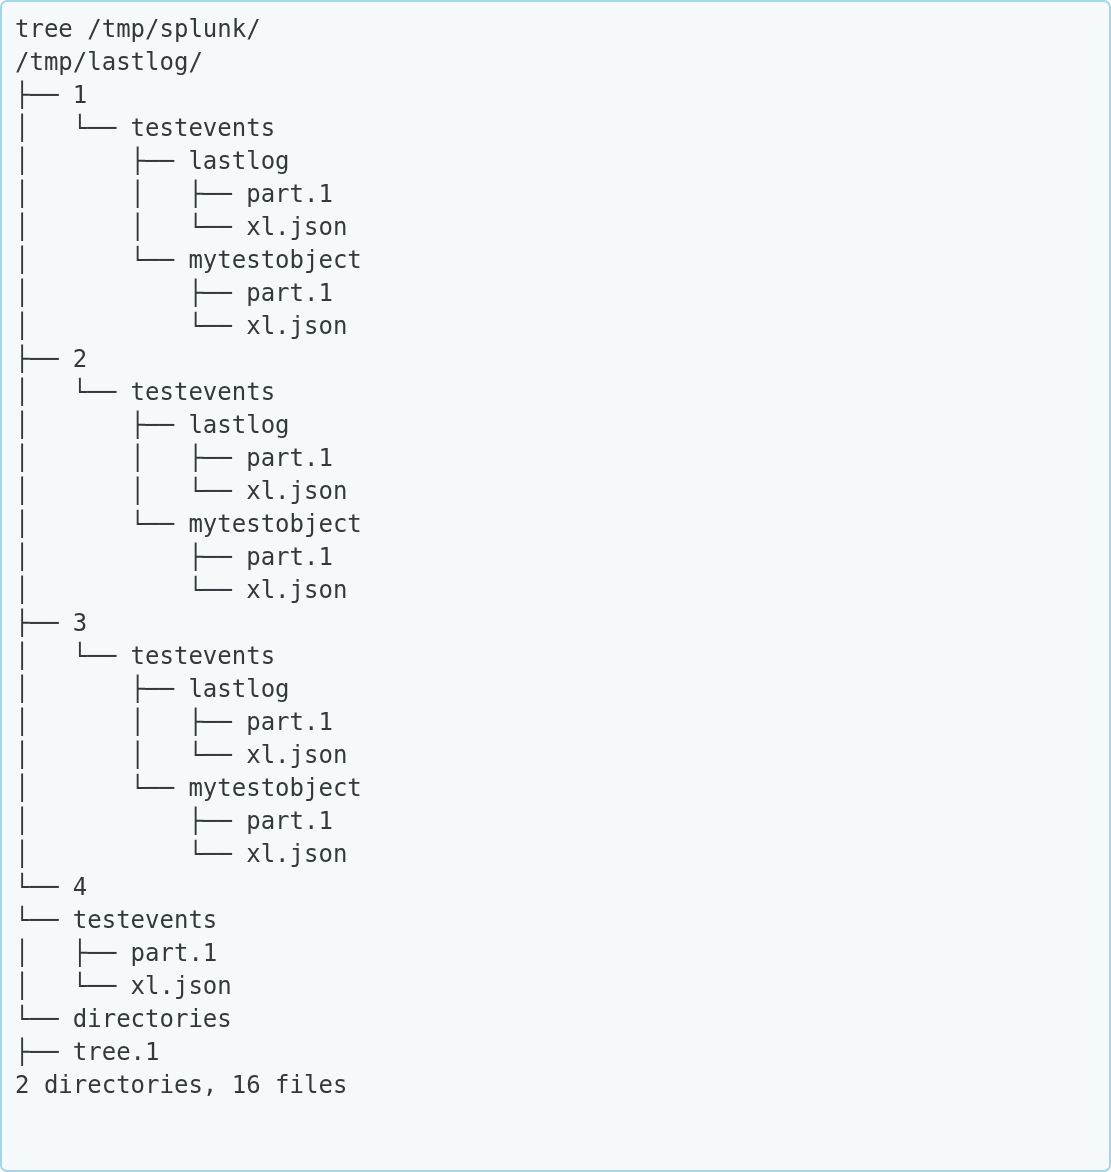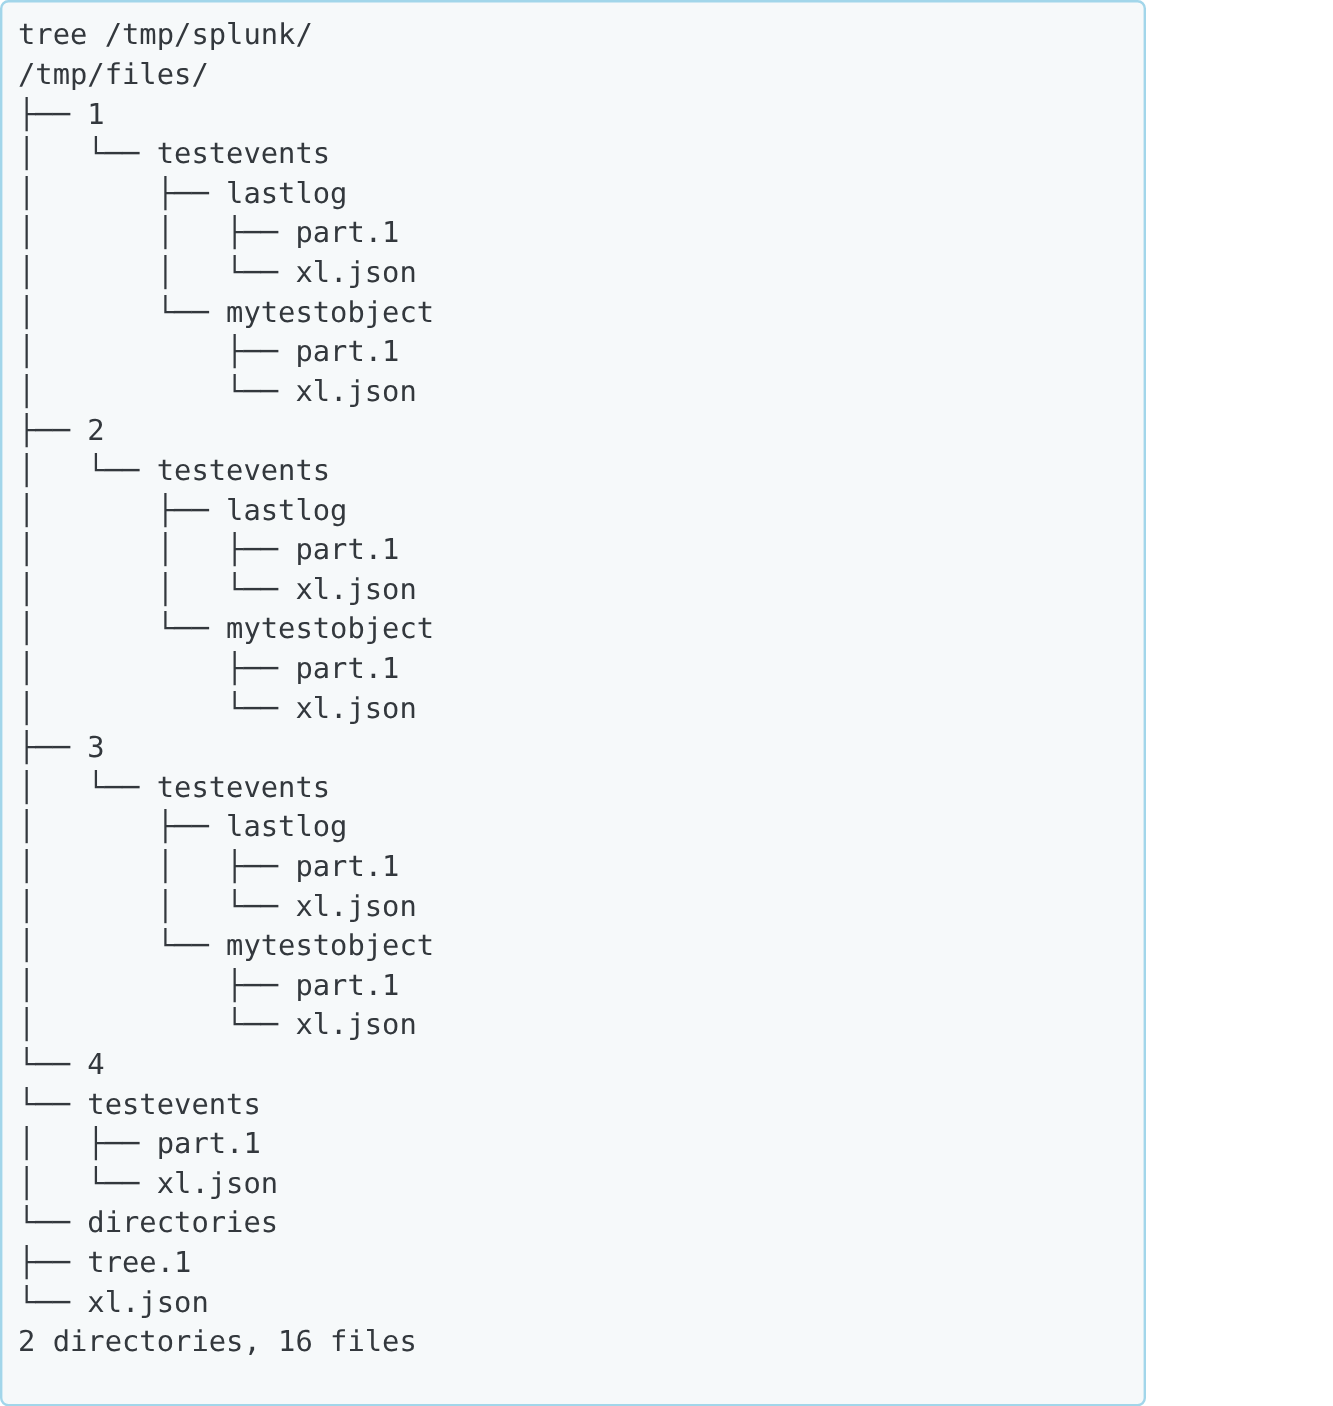--- a/index.html
+++ b/index.html
@@ -7,21 +7,21 @@
     padding: 0;
     background: #ffffff;
   }
   body {
     width: 1111px;
     height: 1172px;
     overflow: hidden;
   }
   .code-block {
     box-sizing: border-box;
-    width: 955px;
+    width: 1111px;
     height: 1172px;
     background: var(--background, #f6f9fa);
     border: 2px solid var(--border, #a2d6ea);
     border-radius: 7px;
     padding: 11px 13px;
     font-family: "DejaVu Sans Mono", "Liberation Mono", monospace;
     font-size: 24px;
     line-height: 33px;
     color: var(--text, #33383d);
     overflow: hidden;
@@ -29,21 +29,21 @@
   .line {
     white-space: pre;
     height: 33px;
   }
 </style>
 </head>
 <body>
 
 <div class="code-block">
   <div class="line">tree /tmp/splunk/</div>
-  <div class="line">/tmp/files/</div>
+  <div class="line">/tmp/lastlog/</div>
   <div id="tree-lines">
       <div class="line">├── 1</div>
       <div class="line">│   └── testevents</div>
       <div class="line">│       ├── lastlog</div>
       <div class="line">│       │   ├── part.1</div>
       <div class="line">│       │   └── xl.json</div>
       <div class="line">│       └── mytestobject</div>
       <div class="line">│           ├── part.1</div>
       <div class="line">│           └── xl.json</div>
       <div class="line">├── 2</div>
@@ -61,16 +61,15 @@
       <div class="line">│       │   └── xl.json</div>
       <div class="line">│       └── mytestobject</div>
       <div class="line">│           ├── part.1</div>
       <div class="line">│           └── xl.json</div>
       <div class="line">└── 4</div>
       <div class="line">└── testevents</div>
       <div class="line">│   ├── part.1</div>
       <div class="line">│   └── xl.json</div>
       <div class="line">└── directories</div>
       <div class="line">├── tree.1</div>
-      <div class="line">└── xl.json</div>
     </div>
   <div class="line">2 directories, 16 files</div>
 </div>
 
 </body></html>

